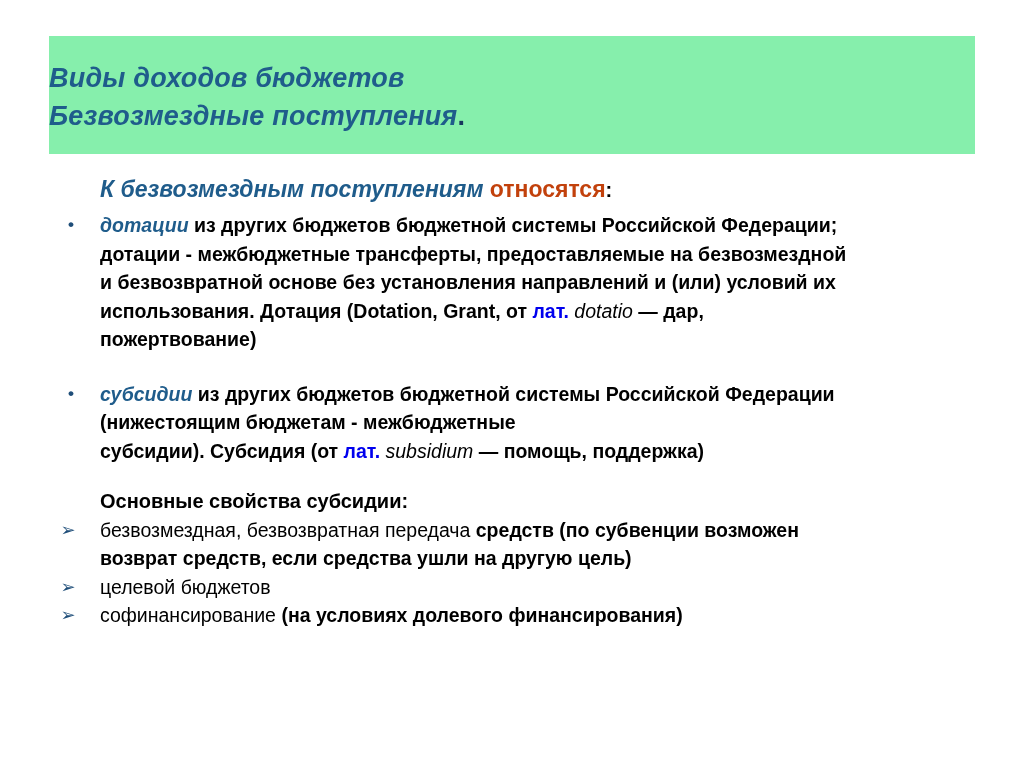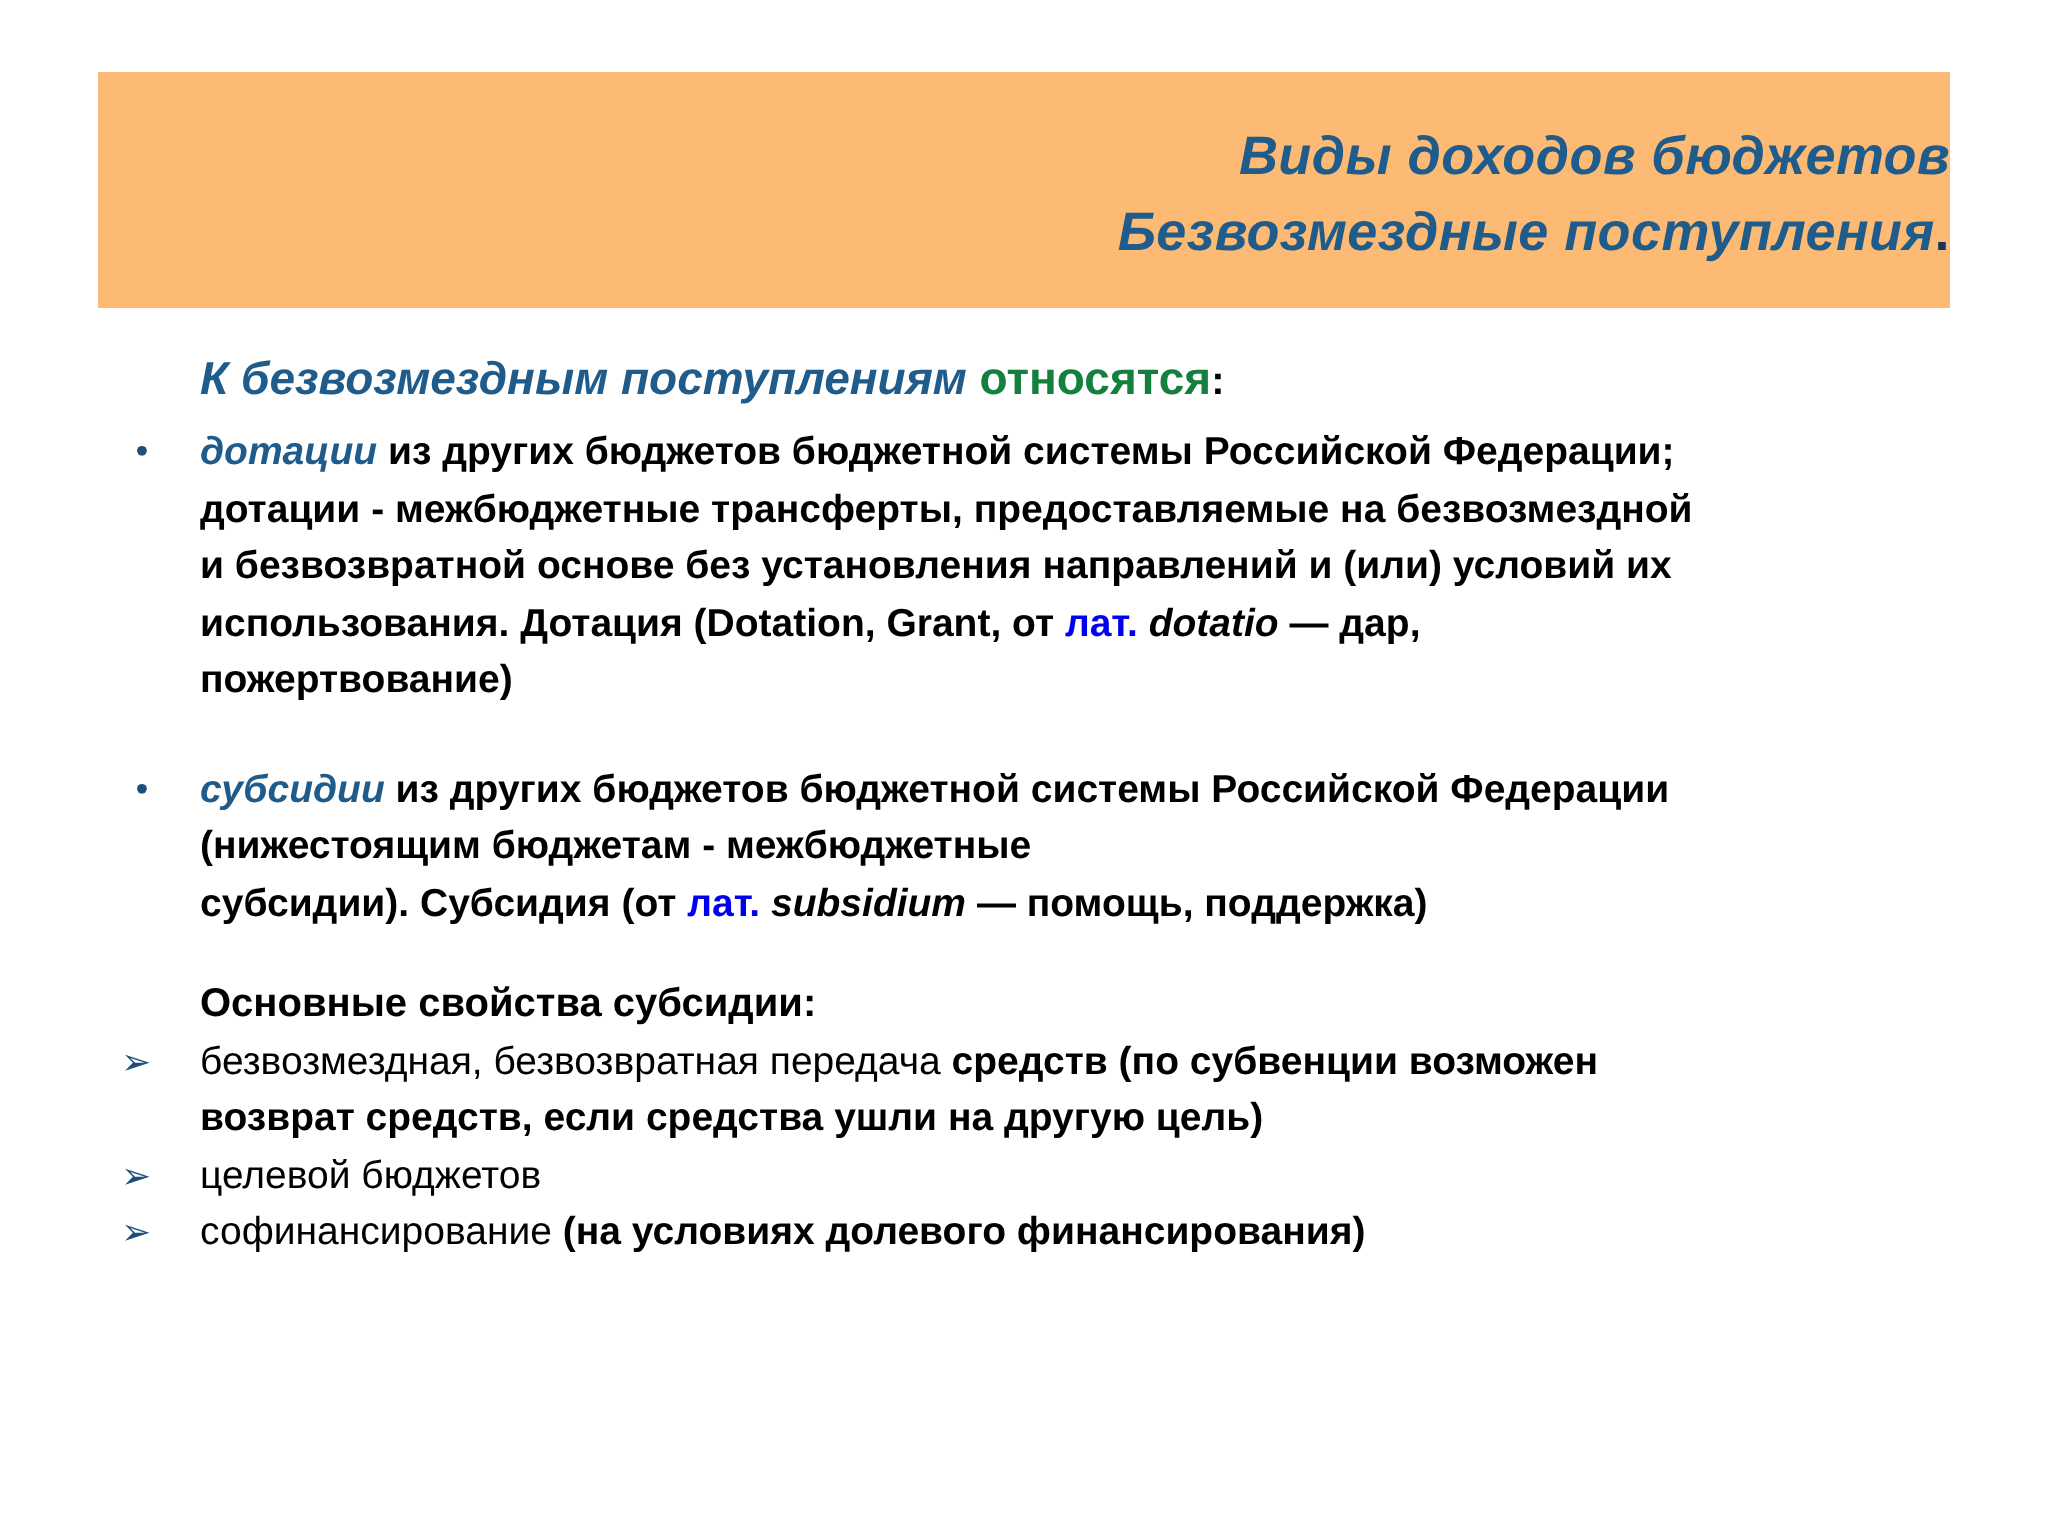--- a/index.html
+++ b/index.html
@@ -17,24 +17,24 @@
     -webkit-font-smoothing: antialiased;
   }
 
   
   .title-banner {
     position: absolute;
     left: 49px;
     top: 36px;
     width: 926px;
     height: 118px;
-    background: #fdba74;
+    background: #86efac;
     display: flex;
     flex-direction: column;
-    align-items: flex-end;
+    align-items: flex-start;
     justify-content: center;
     box-sizing: border-box;
     padding-top: 4px;
   }
   .title-line {
     color: #1F5C8B;
     font-weight: bold;
     font-style: italic;
     font-size: 27px;
     line-height: 38px;
@@ -62,21 +62,21 @@
     line-height: 34px;
     font-weight: bold;
     color: #111111;
     white-space: nowrap;
   }
   .lead .hl {
     color: #1F5C8B;
     font-style: italic;
   }
   .lead .tail {
-    color: #15803d;
+    color: #c2410c;
     font-style: normal;
   }
   .lead .colon {
     color: #000000;
     font-weight: bold;
     font-size: 20px;
   }
 
   
   .bullet-block {
@@ -118,21 +118,21 @@
     font-weight: normal;
     font-style: normal;
   }
   .lat-link {
     color: #0000EE;
     font-weight: bold;
     font-style: normal;
   }
   .lat-word {
     font-style: italic;
-    font-weight: bold;
+    font-weight: normal;
     color: #000000;
   }
 
   .spacer-lg { height: 26px; }
   .spacer-md { height: 22px; }
 
   .plain-line {
     margin: 0 0 0 51px;
     font-size: 20px;
     line-height: 28.5px;

